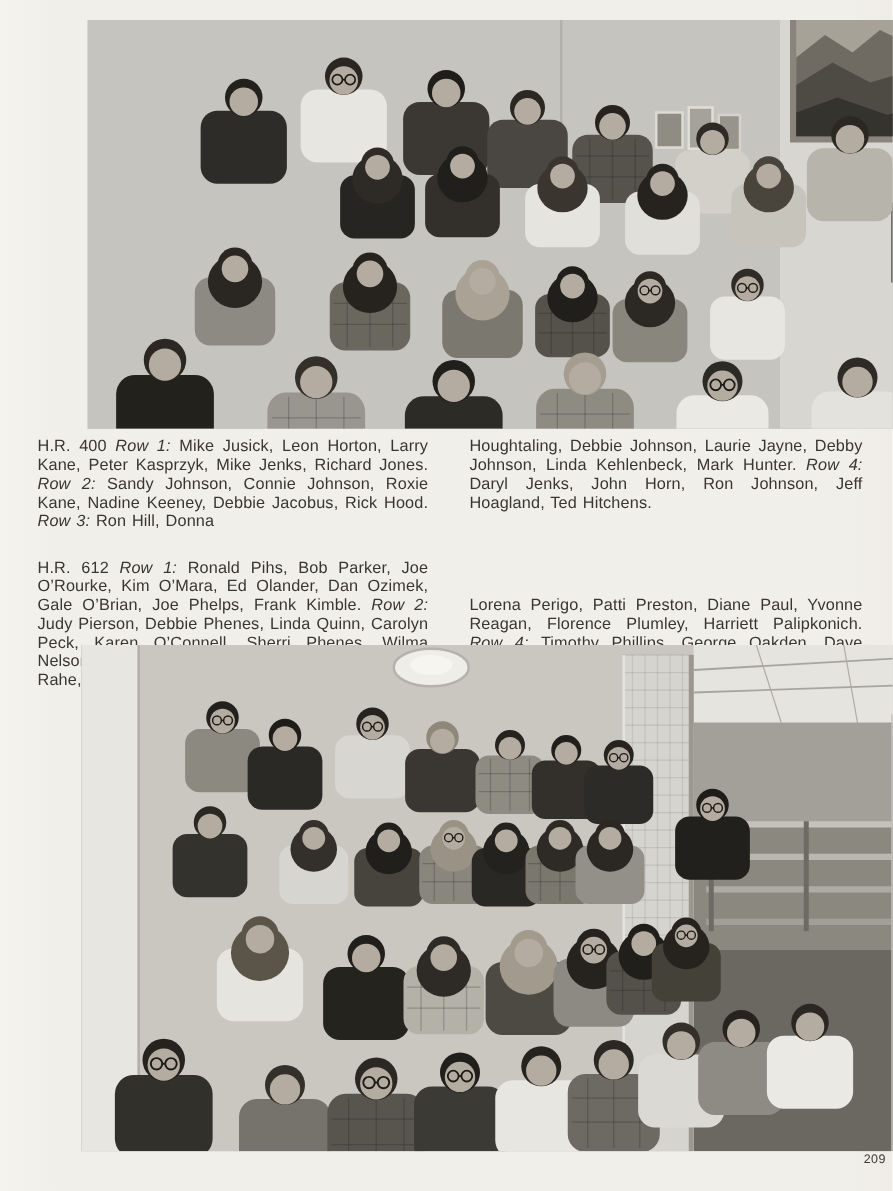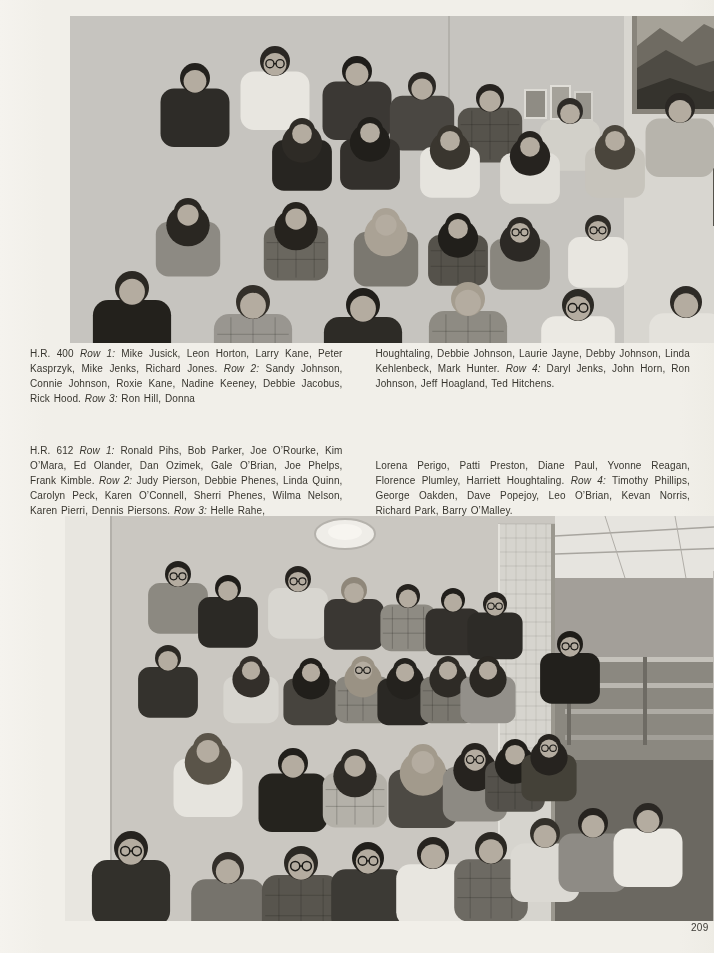--- a/index.html
+++ b/index.html
@@ -10,21 +10,21 @@
     position:relative;overflow:hidden;
   }
   .photo{position:absolute;overflow:hidden;background:#c6c4bf;}
   .photo svg{display:block;width:100%;height:100%;}
   #photo-top{left:30px;top:0;width:660px;height:327px;}
   #photo-bottom{left:25px;top:500px;width:665px;height:405px;}
   .caption{
     position:absolute;left:30px;width:660px;
     display:flex;gap:33px;
     color:#38362f;
-    font-size:10px;line-height:15px;letter-spacing:0.12px;word-spacing:0.9px;
+    font-size:13px;line-height:15px;letter-spacing:0.12px;word-spacing:0.9px;
   }
   #caption-1{top:336px;}
   #caption-2{top:433px;align-items:flex-end;}
   .cap-col{text-align:justify;}
   .cap-col.left{width:318px;}
   .cap-col.right{width:320px;}
   .rowlabel{font-style:italic;}
   #page-number{
     position:absolute;left:691px;top:922px;
     font-size:10px;color:#3c3a35;letter-spacing:0.3px;
@@ -250,21 +250,21 @@
     </svg>
   </figure>
 
   <section id="caption-1" class="caption">
     <p class="cap-col left"><span>H.R. 400  </span><span class="rowlabel">Row 1:</span><span> Mike Jusick, Leon Horton, Larry Kane, Peter Kasprzyk, Mike Jenks, Richard Jones. </span><span class="rowlabel">Row 2:</span><span> Sandy Johnson, Connie Johnson, Roxie Kane, Nadine Keeney, Debbie Jacobus, Rick Hood. </span><span class="rowlabel">Row 3:</span><span> Ron Hill, Donna</span></p>
     <p class="cap-col right"><span>Houghtaling, Debbie Johnson, Laurie Jayne, Debby Johnson, Linda Kehlenbeck, Mark Hunter. </span><span class="rowlabel">Row 4:</span><span> Daryl Jenks, John Horn, Ron Johnson, Jeff Hoagland, Ted Hitchens.</span></p>
   </section>
 
   <section id="caption-2" class="caption">
     <p class="cap-col left"><span>H.R. 612  </span><span class="rowlabel">Row 1:</span><span> Ronald Pihs, Bob Parker, Joe O’Rourke, Kim O’Mara, Ed Olander, Dan Ozimek, Gale O’Brian, Joe Phelps, Frank Kimble. </span><span class="rowlabel">Row 2:</span><span> Judy Pierson, Debbie Phenes, Linda Quinn, Carolyn Peck, Karen O’Connell, Sherri Phenes, Wilma Nelson, Karen Pierri, Dennis Piersons. </span><span class="rowlabel">Row 3:</span><span> Helle Rahe,</span></p>
-    <p class="cap-col right"><span>Lorena Perigo, Patti Preston, Diane Paul, Yvonne Reagan, Florence Plumley, Harriett Houghtaling. </span><span class="rowlabel">Row 4:</span><span> Timothy Phillips, George Oakden, Dave Popejoy, Leo O’Brian, Kevan Norris, Richard Park, Barry O’Malley.</span></p>
+    <p class="cap-col right"><span>Lorena Perigo, Patti Preston, Diane Paul, Yvonne Reagan, Florence Plumley, Harriett Palipkonich. </span><span class="rowlabel">Row 4:</span><span> Timothy Phillips, George Oakden, Dave Popejoy, Leo O’Brian, Kevan Norris, Richard Park, Barry O’Malley.</span></p>
   </section>
 
   <figure id="photo-bottom" class="photo">
     <svg viewBox="0 0 665 405" preserveAspectRatio="none">
       <rect x="0" y="0" width="665" height="405" fill="#cac7c1"></rect>
       <rect x="0" y="0" width="45" height="405" fill="#e8e6e0"></rect>
       <rect x="45" y="0" width="2" height="405" fill="#b3b0aa"></rect>
       <g>
         <ellipse cx="280" cy="18" rx="30" ry="15" fill="#efede8" stroke="#b5b2ac" stroke-width="2"></ellipse>
         <ellipse cx="280" cy="16" rx="17" ry="8" fill="#f7f5f0"></ellipse>

